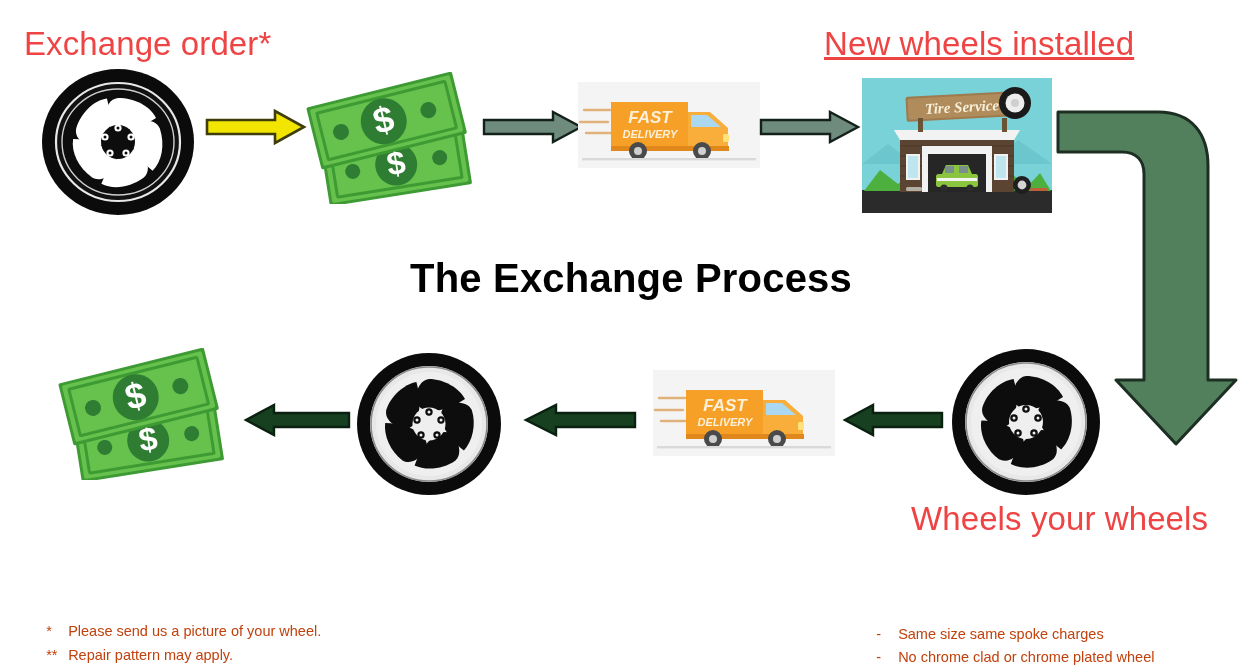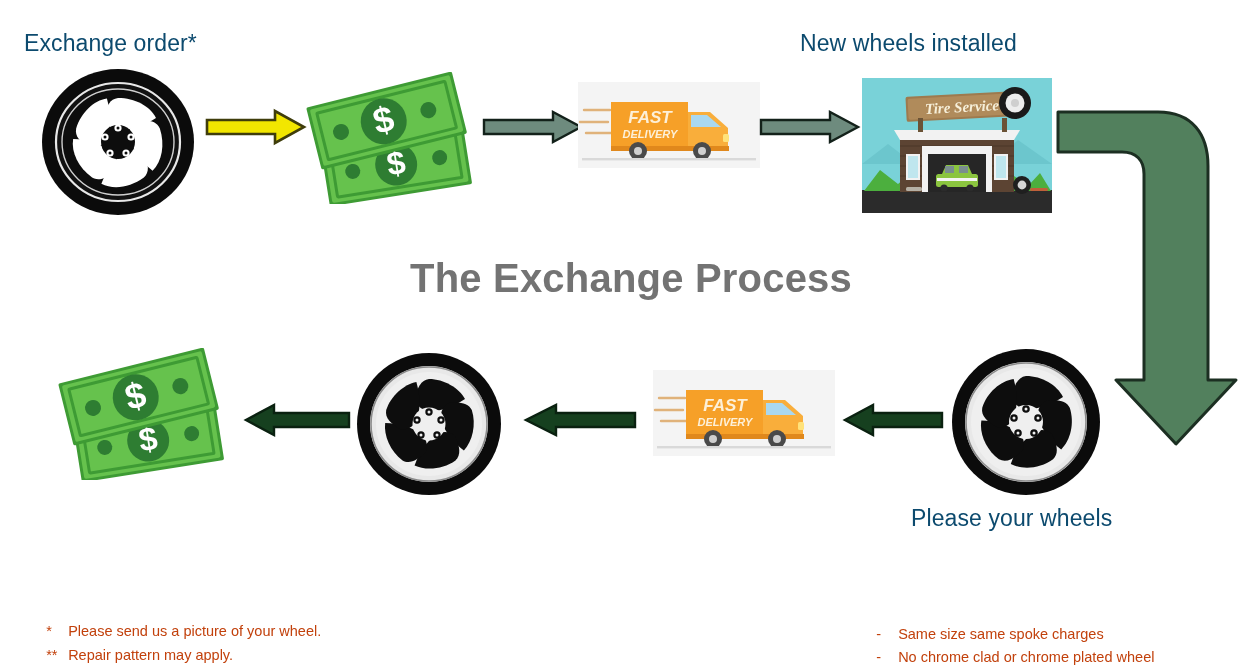--- a/index.html
+++ b/index.html
@@ -6,35 +6,35 @@
   html, body {
     width: 1250px; height: 666px;
     background: #ffffff;
     font-family: "Liberation Sans", sans-serif;
     overflow: hidden;
   }
   #stage { position: relative; width: 1250px; height: 666px; background: #fff; }
 
   .lbl {
     position: absolute;
-    color: #0c4a6e;
-    font-size: 23px;
+    color: #ef4444;
+    font-size: 33px;
     line-height: 31px;
     letter-spacing: .1px;
     white-space: pre;
     font-weight: 400;
   }
   .lbl.center { text-align: center; white-space: normal; }
 
   #title {
     position: absolute;
     left: 12px; right: 0;
     top: 256px;
     text-align: center;
-    color: #737373;
+    color: #000000;
     font-size: 40px;
     font-weight: 700;
     letter-spacing: .2px;
   }
 
   .note {
     position: absolute;
     font-size: 14.5px;
     line-height: 24px;
     color: #c2410c;
@@ -63,23 +63,23 @@
   .arrow svg { display: block; width: 100%; height: 100%; overflow: visible; }
 </style>
 </head>
 <body>
 
 <div id="stage">
 
   <div id="title">The Exchange Process</div>
 
   <div class="lbl" style="left:24px; top:28px;">Exchange order*</div>
-  <div class="lbl" style="left:800px; top:28px;">New wheels installed</div>
-
-  <div class="lbl" style="left:911px; top:503px;">Please your wheels</div>
+  <div class="lbl" style="left:824px; top:28px;text-decoration:underline;">New wheels installed</div>
+
+  <div class="lbl" style="left:911px; top:503px;">Wheels your wheels</div>
 
   <div class="wheel" style="left:40px; top:68px; width:156px; height:148px;">
     <svg viewBox="0 0 156 148">
       <g>
         <ellipse cx="78" cy="74" rx="76" ry="73" fill="#0B0B0B"></ellipse>
         <ellipse cx="78" cy="74" rx="63" ry="60" fill="#111"></ellipse>
         <ellipse cx="78" cy="74" rx="62" ry="59" fill="none" stroke="#e8e8e8" stroke-width="2.2"></ellipse>
         <ellipse cx="78" cy="74" rx="57" ry="54" fill="#0D0D0D"></ellipse>
         <ellipse cx="78" cy="74" rx="56" ry="53" fill="none" stroke="#cfcfcf" stroke-width="1.4"></ellipse>
 

